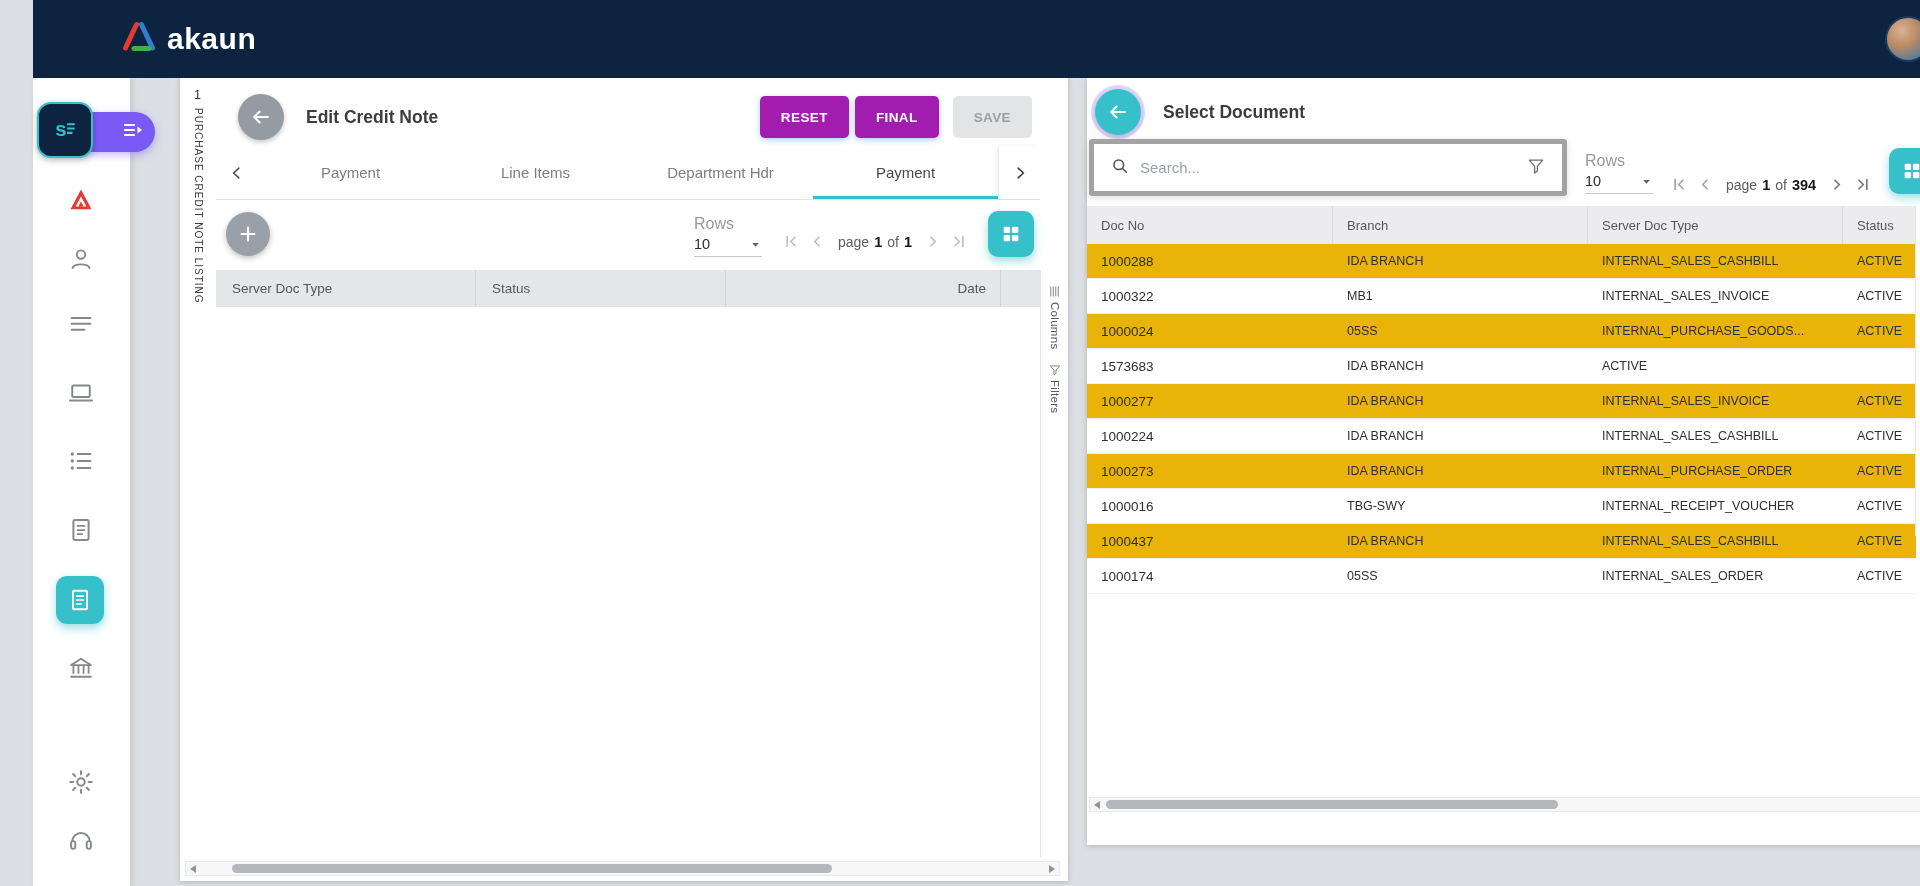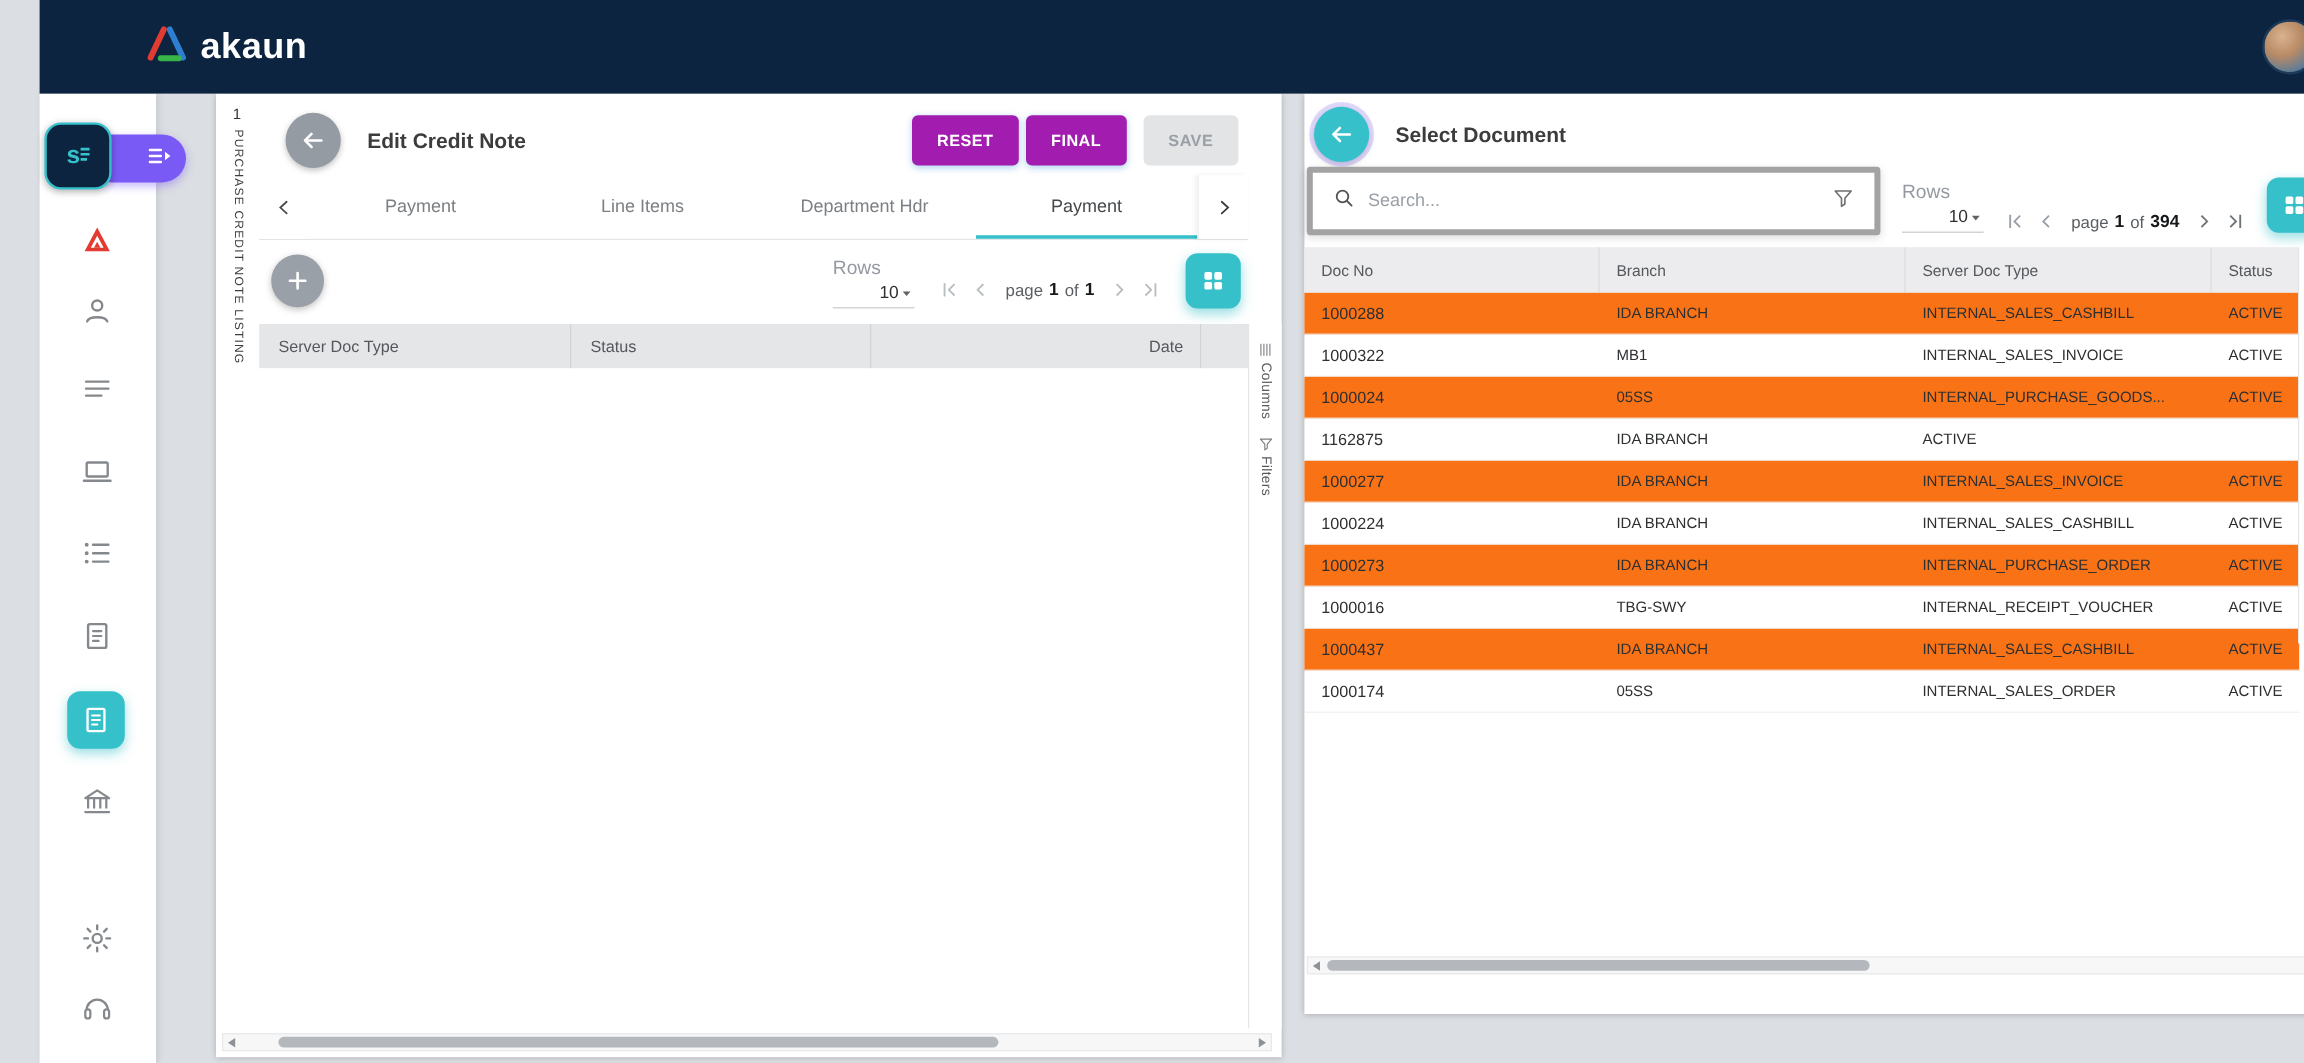--- a/index.html
+++ b/index.html
@@ -114,21 +114,21 @@
   .plus-btn {
     width:44px; height:44px; border-radius:50%; border:none; background:#9aa0a7;
     color:#fff; display:flex; align-items:center; justify-content:center;
     cursor:pointer; box-shadow:0 2px 6px rgba(0,0,0,.25);
   }
   .toolbar-right { margin-left:auto; display:flex; align-items:flex-end; gap:20px; }
 
   .rows-select { display:flex; flex-direction:column; cursor:pointer; }
   .rows-label { font-size:16px; color:#949aa0; margin-bottom:3px; }
   .rows-value {
-    display:flex; align-items:center; justify-content:flex-end;
+    display:flex; align-items:center; justify-content:space-between;
     width:68px; border-bottom:1px solid #c6c9cc; padding-bottom:4px;
     font-size:14.5px; color:#2f2f2f;
   }
 
   .pager { display:flex; align-items:center; gap:7px; padding-bottom:6px; }
   .pg-btn { display:flex; align-items:center; cursor:pointer; }
   .pg-text { display:flex; align-items:center; gap:5px; font-size:14px; color:#5b5f63; margin:0 4px; }
   .pg-text b { color:#16181a; font-size:14.5px; }
 
   .grid-btn {
@@ -194,21 +194,21 @@
     display:flex; height:38px; background:#ececee; color:#54585c; font-size:13px;justify-content:center;
   }
   .rc { display:flex; align-items:center; padding:0 14px; overflow:hidden; white-space:nowrap; }
   .r-head .rc { border-right:1px solid #dadbdc; }
   .r-head .rc:last-child { border-right:none; }
   .rc.c0 { width:246px; }
   .rc.c1 { width:255px; }
   .rc.c2 { width:255px; }
   .rc.c3 { flex:1; }
   .r-row { display:flex; height:35px; border-bottom:1px solid #efefef; color:#2d2f31; cursor:pointer; }
-  .r-row.stripe { background:#f97316; }
+  .r-row.stripe { background:#eab308; }
   .r-row .rc.c0 { font-size:13.5px; }
   .r-row .rc.c1, .r-row .rc.c2, .r-row .rc.c3 { font-size:12.5px; }
 </style>
 </head>
 <body>
 
 <div class="stage">
 
   <header class="topbar">
     <div class="logo">
@@ -547,21 +547,21 @@
           </div>
 
           <div class="r-row stripe">
             <div class="rc c0">1000024</div>
             <div class="rc c1">05SS</div>
             <div class="rc c2">INTERNAL_PURCHASE_GOODS...</div>
             <div class="rc c3">ACTIVE</div>
           </div>
 
           <div class="r-row">
-            <div class="rc c0">1162875</div>
+            <div class="rc c0">1573683</div>
             <div class="rc c1">IDA BRANCH</div>
             <div class="rc c3">ACTIVE</div>
           </div>
 
           <div class="r-row stripe">
             <div class="rc c0">1000277</div>
             <div class="rc c1">IDA BRANCH</div>
             <div class="rc c2">INTERNAL_SALES_INVOICE</div>
             <div class="rc c3">ACTIVE</div>
           </div>

